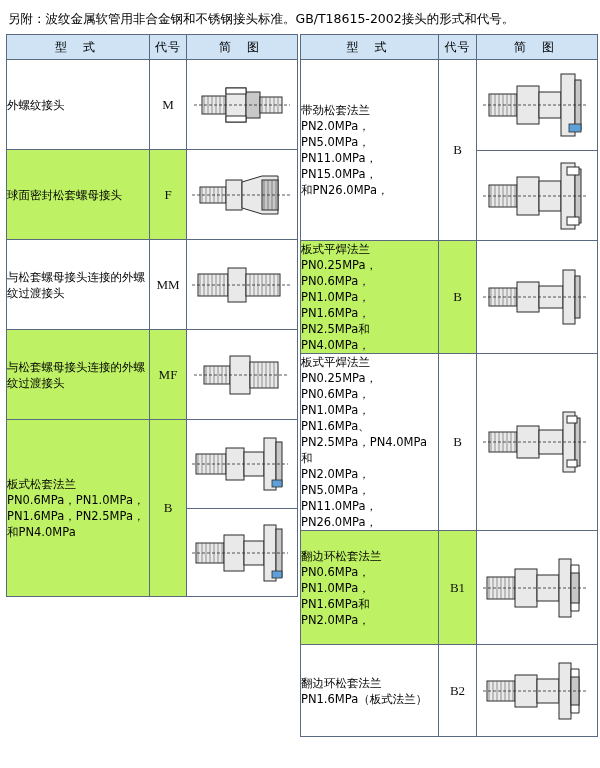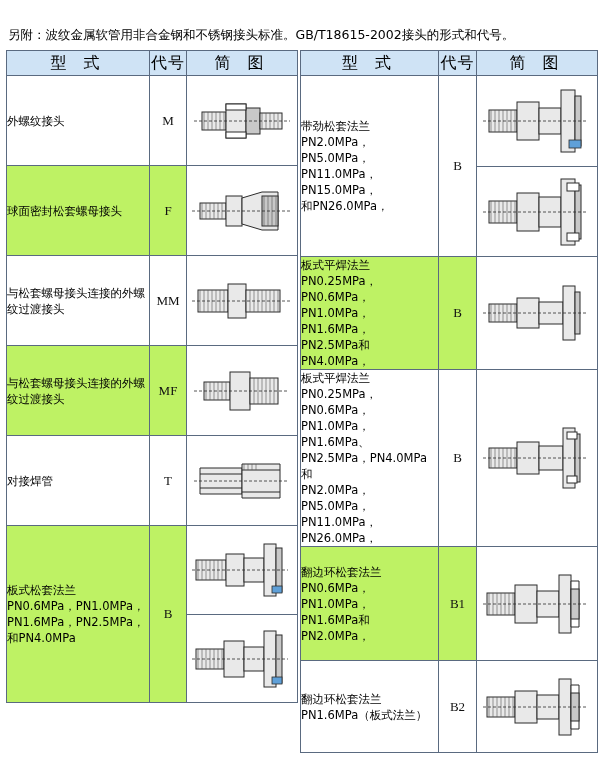--- a/index.html
+++ b/index.html
@@ -12,21 +12,21 @@
     height: 768px;
     font-family: "DejaVu Sans", "Liberation Sans", sans-serif;
     color: #111;
     overflow: hidden;
   }
   .page {
     position: relative;
     width: 600px;
     height: 768px;
     box-sizing: border-box;
-    padding: 24px 6px 0 6px;
+    padding: 8px 6px 0 6px;
   }
   .title {
     font-size: 12.5px;
     line-height: 18px;
     color: #000;
     margin: 2px 0 6px 2px;
     white-space: nowrap;
     letter-spacing: 0px;
   }
   .tables {
@@ -41,21 +41,21 @@
   }
   table.spec td, table.spec th {
     border: 1px solid #5a6a80;
     padding: 0;
     vertical-align: middle;
     font-weight: normal;
   }
   thead th {
     background: #cfe3f5;
     height: 24px;
-    font-size: 16px;
+    font-size: 12px;
     color: #000;
     text-align: center;
   }
   .hdr-type { letter-spacing: 6px; }
   .hdr-code { letter-spacing: 1px; margin-left: 20px; }
   .hdr-fig { letter-spacing: 6px; }
 
   td.name {
     font-size: 11.5px;
     line-height: 16px;
@@ -236,43 +236,20 @@
                   <line x1="78" y1="20" x2="78" y2="46"></line>
                   <line x1="82" y1="20" x2="82" y2="46"></line>
                   <line x1="86" y1="20" x2="86" y2="46"></line>
                 </g>
                 <line x1="6" y1="33" x2="100" y2="33" class="dash"></line>
               </svg>
             </div>
           </td>
         </tr>
 
-        <tr style="height:90px;">
-          <td class="name white">对接焊管</td>
-          <td class="code white">T</td>
-          <td class="fig">
-            <div class="fig-box">
-              <svg width="108" height="66" viewBox="0 0 108 66">
-                <path d="M12 20 L54 20 L54 46 L12 46 Z" class="fl"></path>
-                <path d="M54 16 L92 16 L92 50 L54 50 Z" class="fl"></path>
-                <line x1="12" y1="26" x2="54" y2="26" class="ln"></line>
-                <line x1="12" y1="40" x2="54" y2="40" class="ln"></line>
-                <line x1="54" y1="22" x2="92" y2="22" class="ln"></line>
-                <line x1="54" y1="44" x2="92" y2="44" class="ln"></line>
-                <line x1="6" y1="33" x2="100" y2="33" class="dash"></line>
-                <g class="hatch">
-                  <line x1="56" y1="16" x2="56" y2="22"></line>
-                  <line x1="60" y1="16" x2="60" y2="22"></line>
-                  <line x1="64" y1="16" x2="64" y2="22"></line>
-                  <line x1="68" y1="16" x2="68" y2="22"></line>
-                </g>
-              </svg>
-            </div>
-          </td>
-        </tr>
 
         <tr style="height:176px;">
           <td class="name yellow">
             <span style="white-space:pre-line;">板式松套法兰
 PN0.6MPa，PN1.0MPa，
 PN1.6MPa，PN2.5MPa，
 和PN4.0MPa</span>
           </td>
           <td class="code yellow">B</td>
           <td class="fig" style="padding:0;">

